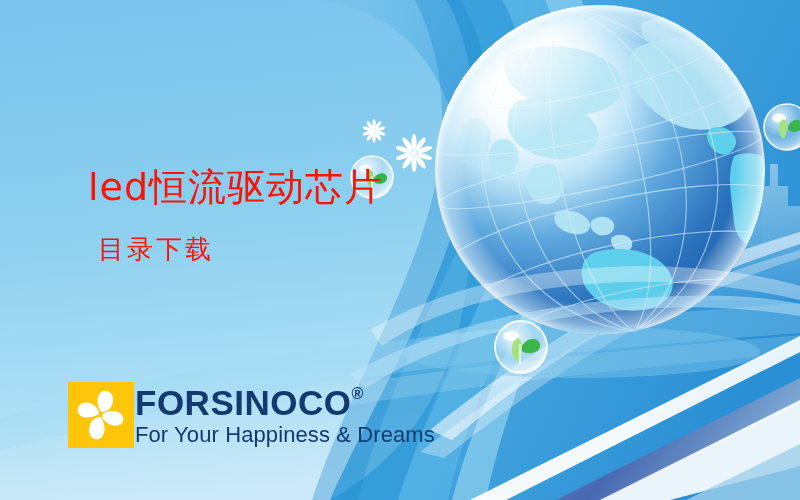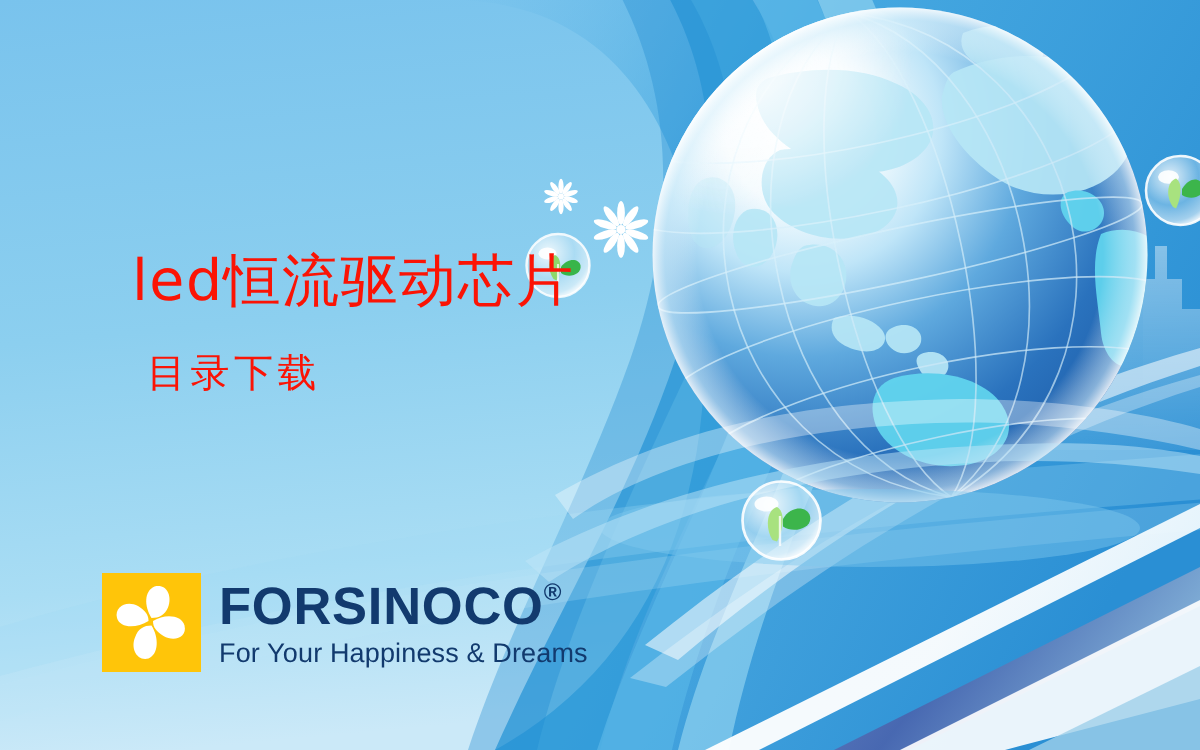--- a/index.html
+++ b/index.html
@@ -45,21 +45,21 @@
     letter-spacing: 3px;
   }
 
   
   #logo {
     position: absolute;
     left: 68px;
     top: 382px;
     display: flex;
     align-items: center;
-    gap: 12px;
+    gap: 1px;
   }
   #logo-mark {
     width: 66px;
     height: 66px;
     background: #ffc509;
     position: relative;
     flex: 0 0 auto;
   }
   #logo-mark svg { display: block; }
   #logo-text { display: flex; flex-direction: column; line-height: 1; }
@@ -74,21 +74,21 @@
     display: flex;
     align-items: flex-start;
   }
   #logo-reg {
     font-size: 16px;
     line-height: 1;
     margin-top: 1px;
   }
   #logo-tagline {
     font-family: "Liberation Sans", sans-serif;
-    font-size: 18px;
+    font-size: 22px;
     color: #123a6e;
     letter-spacing: 0.1px;
     margin-top: 4px;
     white-space: nowrap;
   }
 </style>
 </head>
 <body>
 
 <div id="stage">

